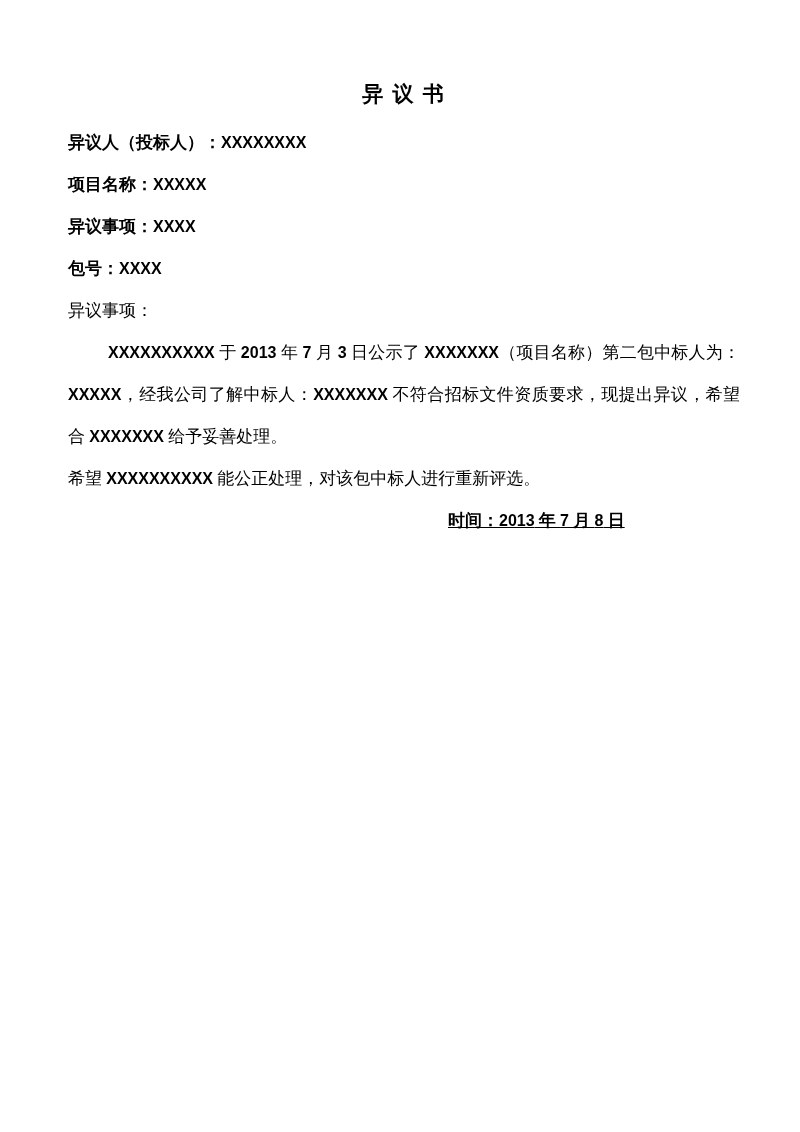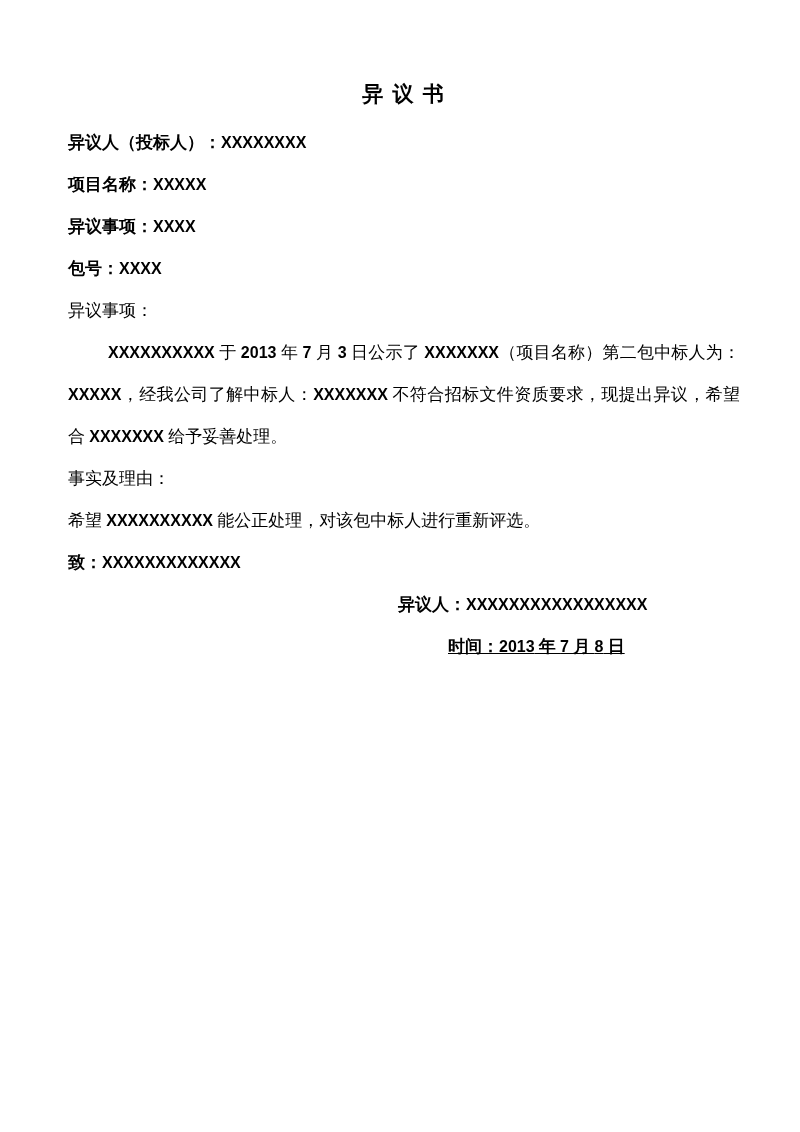--- a/index.html
+++ b/index.html
@@ -60,29 +60,22 @@
     <span>异议事项：</span><span class="latin-val">XXXX</span>
   </div>
 
   <div class="field-line">
     <span>包号：</span><span class="latin-val">XXXX</span>
   </div>
 
   <div class="heading">异议事项：</div>
   <div class="para indent"><span class="lb">XXXXXXXXXX</span> 于 <span class="lb">2013</span> 年 <span class="lb">7</span> 月 <span class="lb">3</span> 日公示了 <span class="lb">XXXXXXX</span>（项目名称）第二包中标人为：<span class="lb">XXXXX</span>，经我公司了解中标人：<span class="lb">XXXXXXX</span> 不符合招标文件资质要求，现提出异议，希望合 <span class="lb">XXXXXXX</span> 给予妥善处理。</div>
 
-  <div class="heading">事实及理由：</div>
 
   <div class="para">希望 <span class="lb">XXXXXXXXXX</span> 能公正处理，对该包中标人进行重新评选。</div>
 
-  <div class="addressee">
-    <span>致：</span><span class="latin-val">XXXXXXXXXXXXX</span>
-  </div>
 
-  <div class="sig-line sig-objector">
-    <span>异议人：</span><span class="latin-val">XXXXXXXXXXXXXXXXX</span>
-  </div>
 
   <div class="sig-line sig-date">
     <span>时间：</span><span><span class="lb">2013</span> 年 <span class="lb">7</span> 月 <span class="lb">8</span> 日</span>
   </div>
 
 </div>
 
 </body></html>

